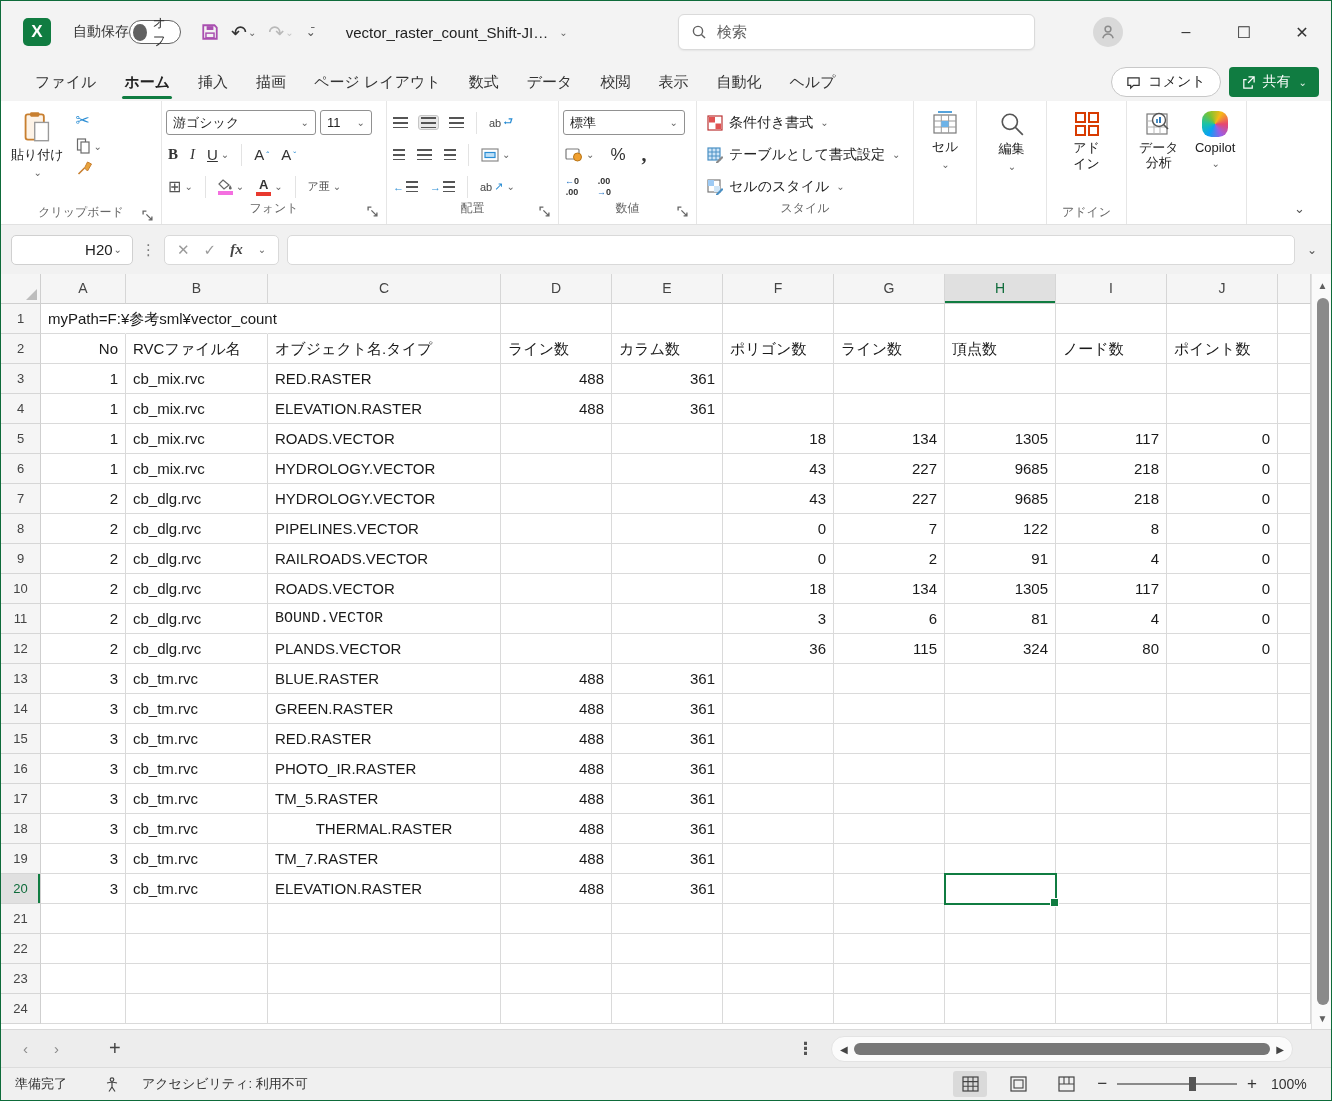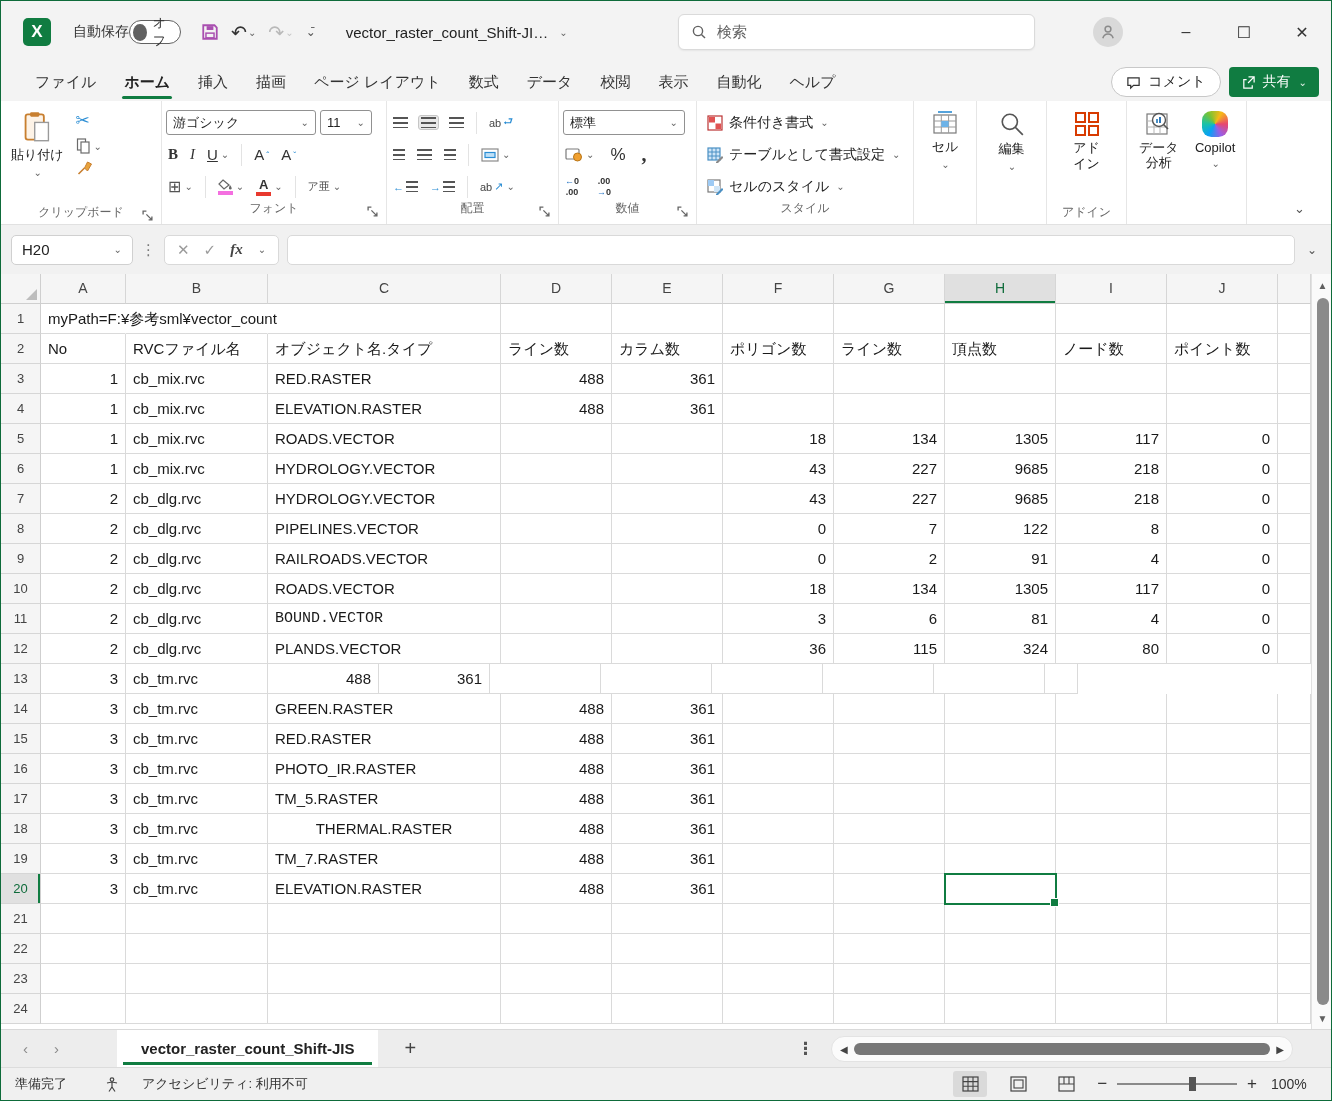--- a/index.html
+++ b/index.html
@@ -56,21 +56,21 @@
   .colorbar { display:flex; flex-direction:column; align-items:center; line-height:13px; }
   .colorbar .bar { width:15px; height:4px; margin-top:1px; }
   .dec-ic { display:flex; flex-direction:column; font-size:9px; line-height:9px; color:#333; font-weight:600; }
   .dec-ic .bl { color:#2b78c6; }
   .style-row { display:flex; align-items:center; gap:6px; font-size:14px; color:#222; height:27px; background:none; border:none; }
   .copilot-ic { width:26px; height:26px; border-radius:36%; background:conic-gradient(from 210deg,#0aa0f5,#19c2a8,#7cc332,#f7b916,#e8476d,#9b5de5,#0aa0f5); }
   .collapse-chev { position:absolute; right:26px; bottom:8px; color:#555; font-size:13px; }
 
   
   .fbar { height:49px; background:#f1f1f1; display:flex; align-items:center; padding:0 10px; gap:8px; flex:none; position:relative; }
-  .namebox { width:122px; height:30px; background:#fff; border:1px solid #d0d0d0; border-radius:5px; display:flex; align-items:center; justify-content:space-between; padding:0 10px; font-size:15px; color:#222; }
+  .namebox { width:122px; height:30px; background:#fff; border:1px solid #d0d0d0; border-radius:5px; display:flex; align-items:center; justify-content:flex-end; padding:0 10px; font-size:15px; color:#222; }
   .dots { color:#7a7a7a; font-size:15px; letter-spacing:0; }
   .fxgroup { height:30px; background:#fff; border:1px solid #d9d9d9; border-radius:5px; display:flex; align-items:center; gap:14px; padding:0 12px; color:#9a9a9a; font-size:15px; }
   .fx { font-family:"Liberation Serif",serif; font-style:italic; font-weight:700; color:#444; }
   .finput { flex:1; height:30px; background:#fff; border:1px solid #d9d9d9; border-radius:5px; padding:0 10px; font-size:15px; color:#222; }
   .fexpand { color:#555; font-size:12px; padding:0 4px; }
 
   
   .gridwrap { flex:1; background:#fff; position:relative; overflow:hidden; display:flex; }
   .gridmain { width:1310px; display:flex; flex-direction:column; }
   .hdrrow { display:flex; height:30px; flex:none; }
@@ -558,21 +558,21 @@
             <div class="cell" style="width: 111px;"></div>
             <div class="cell" style="width: 111px;"></div>
             <div class="cell" style="width: 111px;"></div>
             <div class="cell" style="width: 111px;"></div>
             <div class="cell" style="width: 111px;"></div>
             <div class="cell" style="width: 111px;"></div>
             <div class="cell filler"></div>
           </div>
           <div class="grow">
             <div class="rowhdr">2</div>
-            <div class="cell" style="width: 85px;">No</div>
+            <div class="cell" style="width: 85px; text-align: right;">No</div>
             <div class="cell" style="width: 142px;">RVCファイル名</div>
             <div class="cell" style="width: 233px;">オブジェクト名.タイプ</div>
             <div class="cell" style="width: 111px;">ライン数</div>
             <div class="cell" style="width: 111px;">カラム数</div>
             <div class="cell" style="width: 111px;">ポリゴン数</div>
             <div class="cell" style="width: 111px;">ライン数</div>
             <div class="cell" style="width: 111px;">頂点数</div>
             <div class="cell" style="width: 111px;">ノード数</div>
             <div class="cell" style="width: 111px;">ポイント数</div>
             <div class="cell filler"></div>
@@ -714,20 +714,21 @@
             <div class="cell num" style="width: 111px;">115</div>
             <div class="cell num" style="width: 111px;">324</div>
             <div class="cell num" style="width: 111px;">80</div>
             <div class="cell num" style="width: 111px;">0</div>
             <div class="cell filler"></div>
           </div>
           <div class="grow">
             <div class="rowhdr">13</div>
             <div class="cell num" style="width: 85px;">3</div>
             <div class="cell" style="width: 142px;">cb_tm.rvc</div>
+            <div class="cell" style="width: 233px;">BLUE.RASTER</div>
             <div class="cell num" style="width: 111px;">488</div>
             <div class="cell num" style="width: 111px;">361</div>
             <div class="cell" style="width: 111px;"></div>
             <div class="cell" style="width: 111px;"></div>
             <div class="cell" style="width: 111px;"></div>
             <div class="cell" style="width: 111px;"></div>
             <div class="cell" style="width: 111px;"></div>
             <div class="cell filler"></div>
           </div>
           <div class="grow">
@@ -891,23 +892,20 @@
       <div class="vthumb"></div>
       <span class="varrow">▼</span>
     </div>
   </div>
 
   <div class="sheetbar">
     <div class="snav">
       <span>‹</span>
       <span>›</span>
     </div>
-    <div class="stab">
-        <span>vector_raster_count_Shift-JIS</span>
-      </div>
     <div class="addsheet">+</div>
     <span class="sheet-dots">⋮</span>
     <div class="hscroll">
       <span class="harrow">◀</span>
       <div class="hthumb"></div>
       <span class="harrow">▶</span>
     </div>
   </div>
 
   <div class="statusbar">

